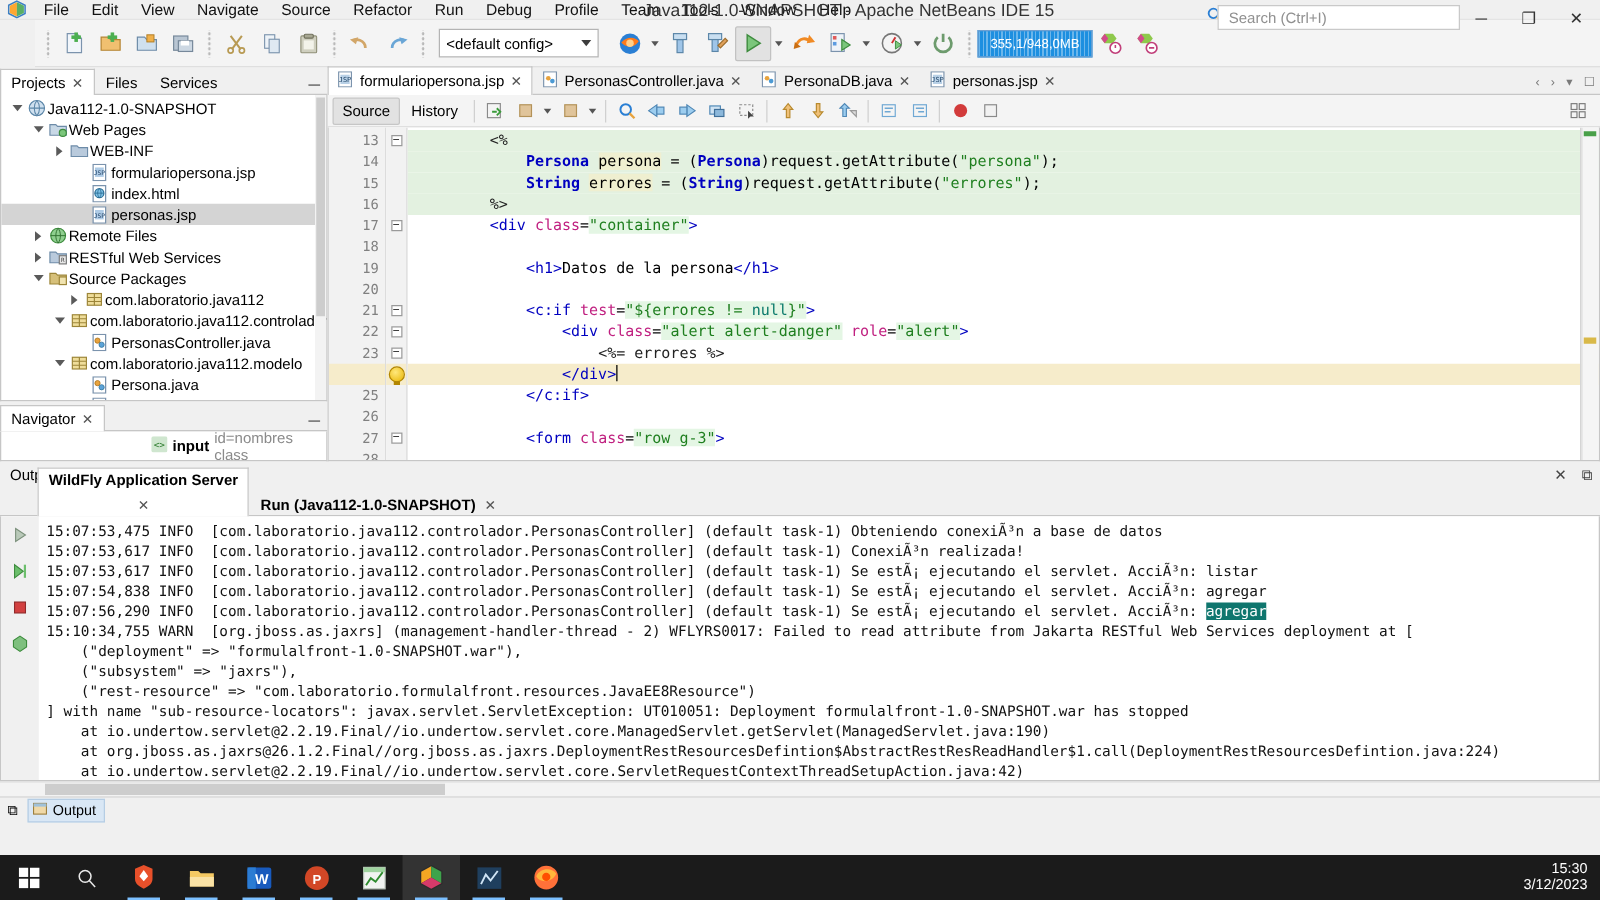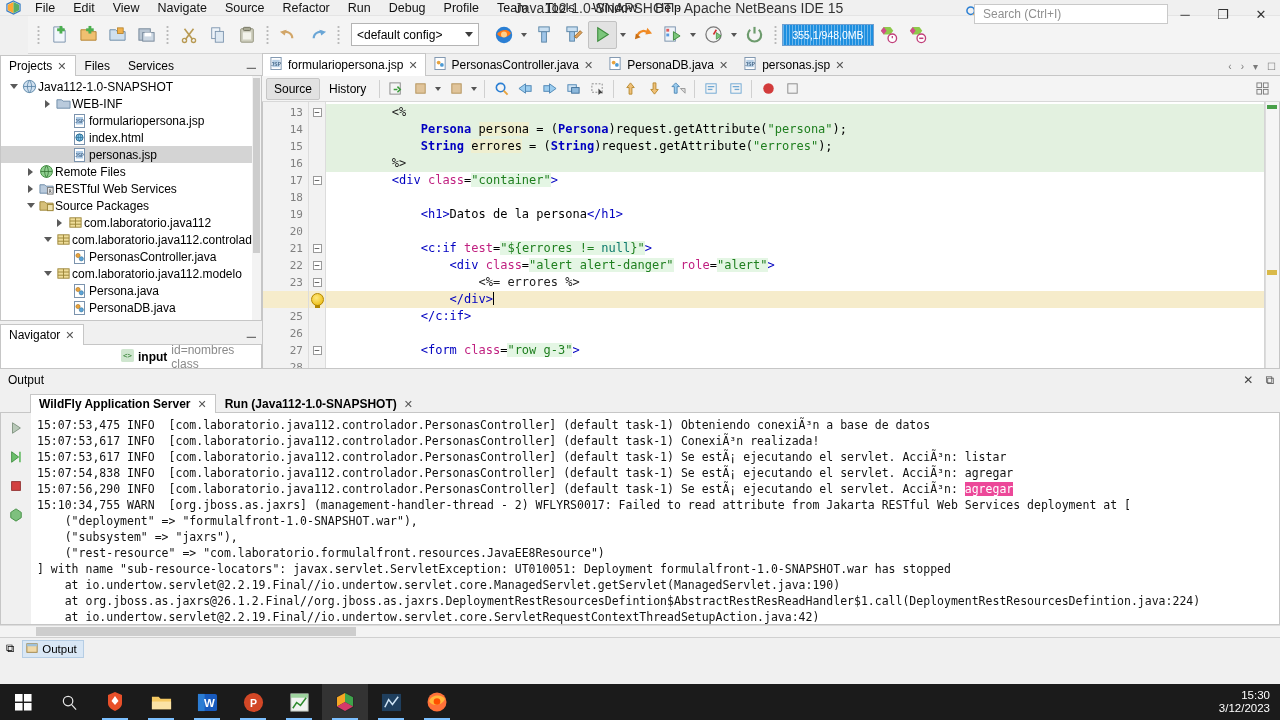--- a/index.html
+++ b/index.html
@@ -224,30 +224,30 @@
   }
   .out-head-btns { position: absolute; right: 6px; display: flex; gap: 12px; align-items: center; color: #444; }
   .out-tabs {
     height: 22px; display: flex; align-items: flex-end; border-bottom: 1px solid #c6c6c6;
     padding-left: 30px; background: #f0f0f0;
   }
   .otab {
     font-size: 12px; font-weight: bold; padding: 2px 8px; display: flex; gap: 7px; align-items: center;
     border: 1px solid transparent; border-bottom: none; position: relative; top: 1px;
   }
-  .otab.sel { background: #fff; border-color: #c6c6c6; }
+  .otab.sel { background: #fff; border-color: #c6c6c6; flex-direction: column; }
   .otab .x { font-weight: normal; color: #555; font-size: 11px; }
   .out-body { flex: 1; display: flex; background: #fff; border: 1px solid #c6c6c6; border-top: none; overflow: hidden;}
   .out-side { width: 30px; flex: 0 0 30px; background: #f0f0f0; padding-top: 8px; display:flex; flex-direction:column; align-items:center; gap: 12px;}
   .out-log {
     flex: 1; font-family: "DejaVu Sans Mono", monospace; font-size: 11.5px;
     line-height: 16px; padding: 4px 0 0 6px; white-space: pre; overflow: hidden;
     color: #111;
   }
-  .out-log .sel-txt { background: #ec4899; color: #fff; }
+  .out-log .sel-txt { background: #0f766e; color: #fff; }
   .out-hscroll {
     height: 12px; background: #f3f3f3; border-top: 1px solid #dcdcdc; position: relative;
   }
   .out-hscroll .thumb { position: absolute; left: 36px; width: 320px; top: 1px; bottom: 1px; background: #cdcdcd; }
 
   
   .statusbar {
     height: 22px; background: #f0f0f0; border-top: 1px solid #d0d0d0;
     display: flex; align-items: center; font-size: 11.5px; padding: 0 6px; gap: 8px;
   }
@@ -496,20 +496,32 @@
             <span class="twist">
               <i></i>
             </span>
             <span class="tico">
               <svg width="15" height="15" viewBox="0 0 16 16">
                 <circle cx="8" cy="8" r="6.5" fill="#cfe0ef" stroke="#5b86a8"></circle>
                 <path d="M1.5 8 h13 M8 1.5 C5 5 5 11 8 14.5 C11 11 11 5 8 1.5" fill="none" stroke="#5b86a8" stroke-width=".9"></path>
               </svg>
             </span>
             <span>Java112-1.0-SNAPSHOT</span>
+          </div>
+          <div class="tnode" style="padding-left:23px">
+            <span class="twist">
+              <i></i>
+            </span>
+            <span class="tico">
+              <svg width="15" height="15" viewBox="0 0 16 16">
+                <path d="M1 4 h5 l1.5 1.5 h7.5 v7.5 h-14 z" fill="#c8d8e6" stroke="#6d8ba8"></path>
+                <circle cx="12" cy="11" r="3" fill="#7bc67b" stroke="#3d8c3d"></circle>
+              </svg>
+            </span>
+            <span>Web Pages</span>
           </div>
           <div class="tnode" style="padding-left:40px">
             <span class="twist closed">
               <i></i>
             </span>
             <span class="tico">
               <svg width="15" height="15" viewBox="0 0 16 16">
                 <path d="M1 4 h5 l1.5 1.5 h7.5 v7.5 h-14 z" fill="#b9cadc" stroke="#6d8ba8"></path>
               </svg>
             </span>

